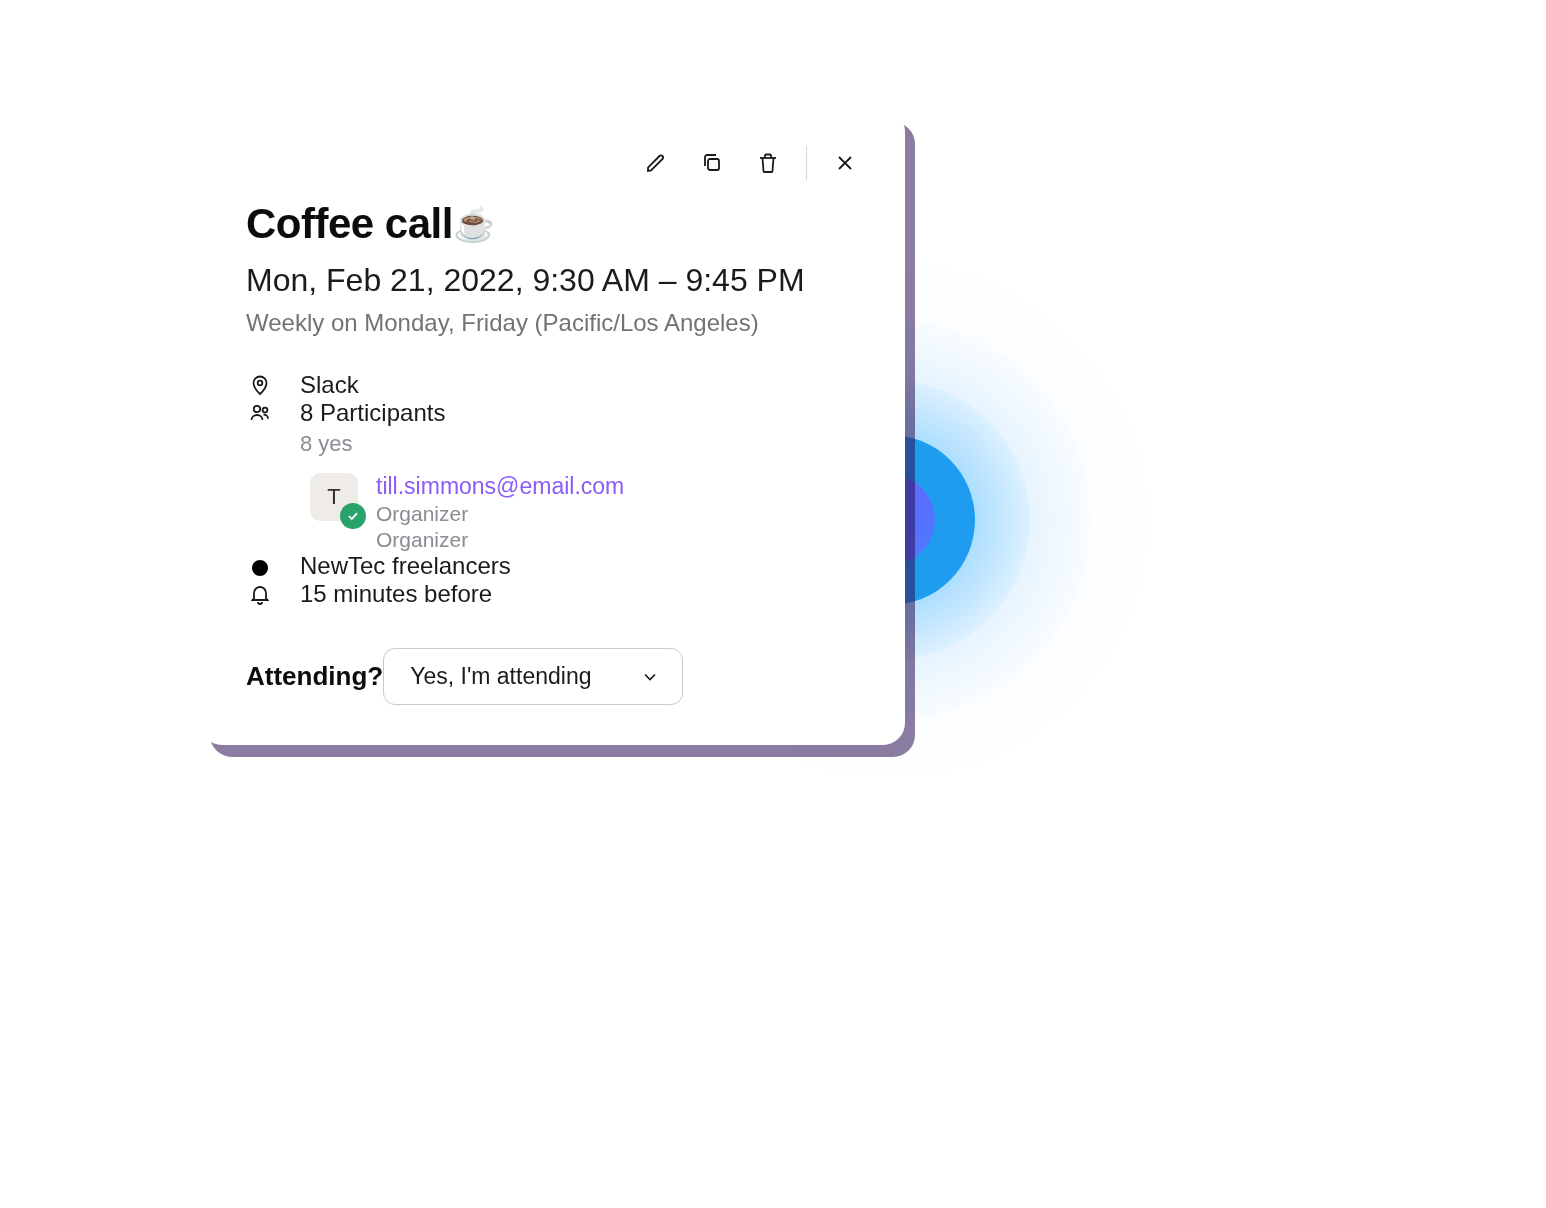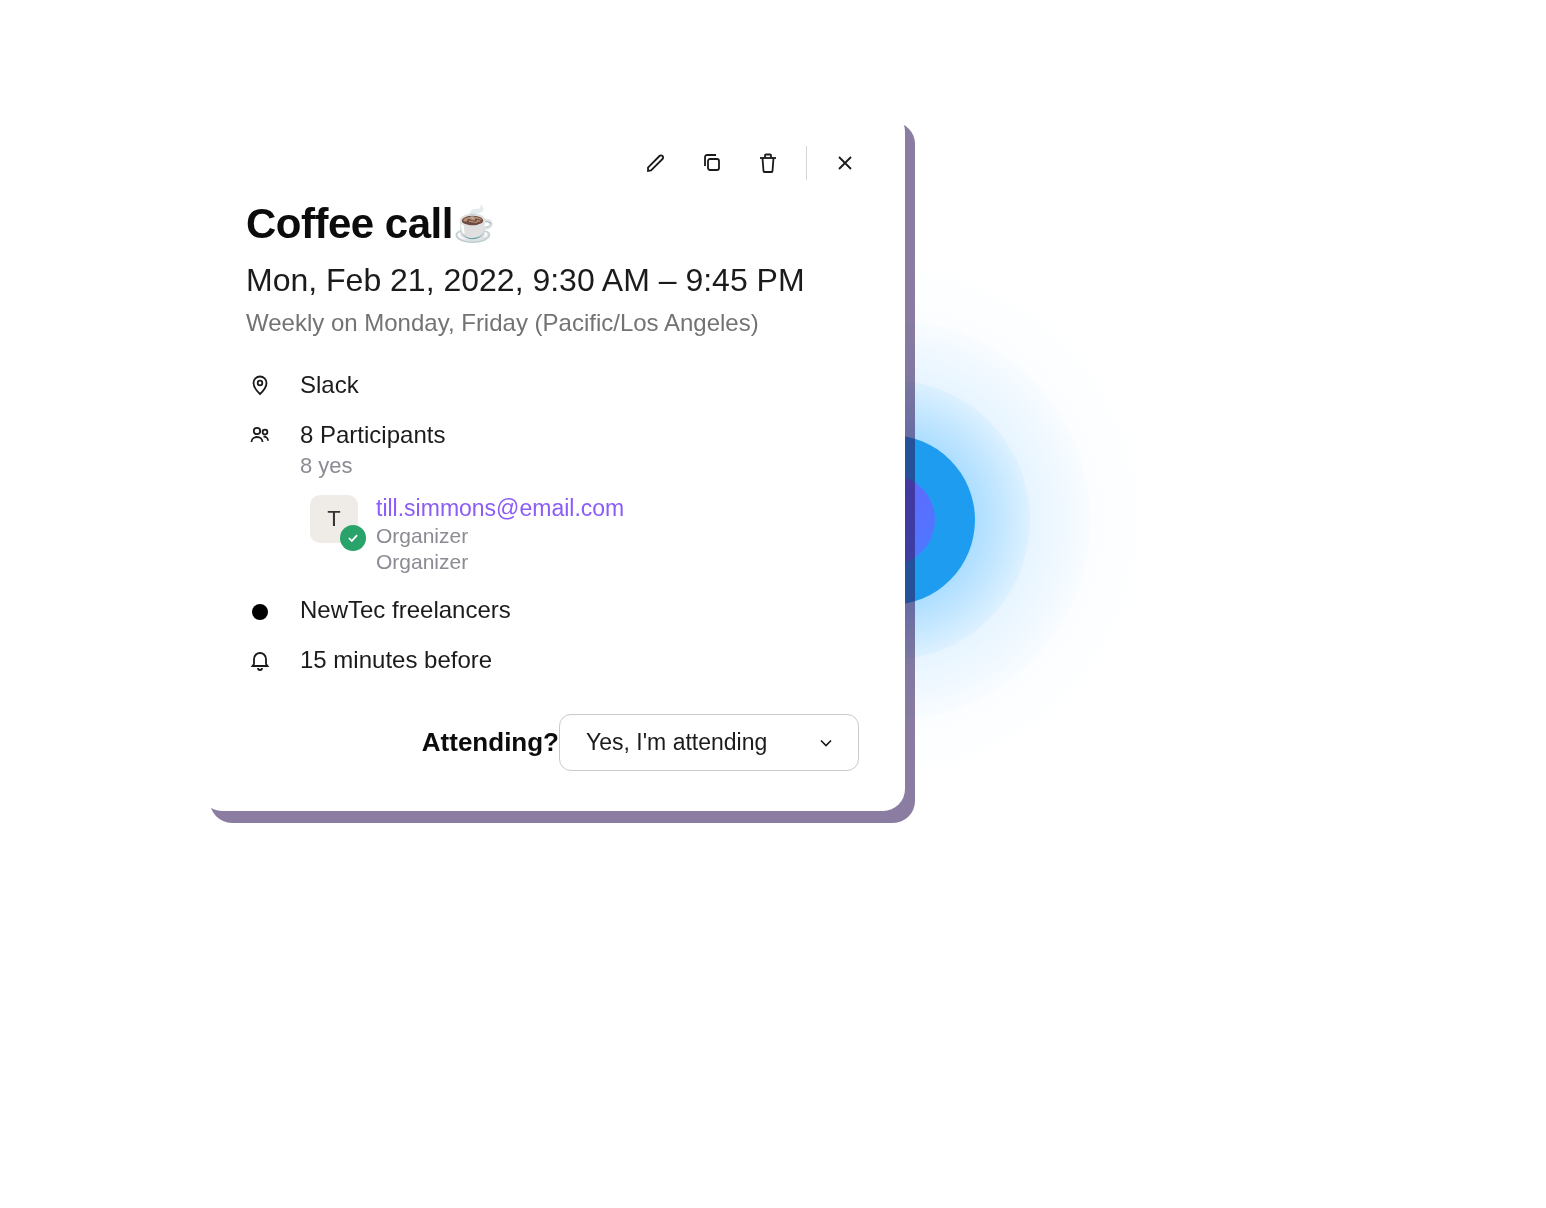--- a/index.html
+++ b/index.html
@@ -83,21 +83,21 @@
     font-size:32px;
     font-weight:400;
     color:#1b1b1d;
   }
   .recurrence {
     margin-top:10px;
     font-size:24px;
     color:#737373;
   }
 
-  .rows { margin-top:34px; display:flex; flex-direction:column; gap:22px; }
+  .rows { margin-top:34px; display:flex; flex-direction:column; }
   .row { display:flex; align-items:flex-start; gap:26px; }
   .row .iconcell {
     width:28px;
     display:flex;
     justify-content:center;
     padding-top:2px;
   }
   .row .iconcell svg { width:24px; height:24px; stroke:#1a1a1c; stroke-width:1.8; fill:none; }
   .row .content { flex:1; font-size:24px; color:#1b1b1d; }
   .row .subtext { font-size:22px; color:#8b8b93; margin-top:4px; }
@@ -128,21 +128,21 @@
   .check-badge svg { width:14px; height:14px; stroke:#fff; stroke-width:3; fill:none; }
   .participant-info .email { font-size:23px; font-weight:500; color:#8b5cf6; }
   .participant-info .role  { font-size:21px; color:#8b8b93; margin-top:2px; }
 
   .calendar-dot { width:16px; height:16px; border-radius:50%; background:#000; margin-top:6px; }
 
   .attend-row {
     margin-top:40px;
     display:flex;
     align-items:center;
-    justify-content:flex-end;
+    justify-content:flex-start;
   }
   .attend-label {
     font-size:26px;
     font-weight:800;
   }
   .attend-select {
     display:flex;
     align-items:center;
     justify-content:space-between;
     gap:40px;

